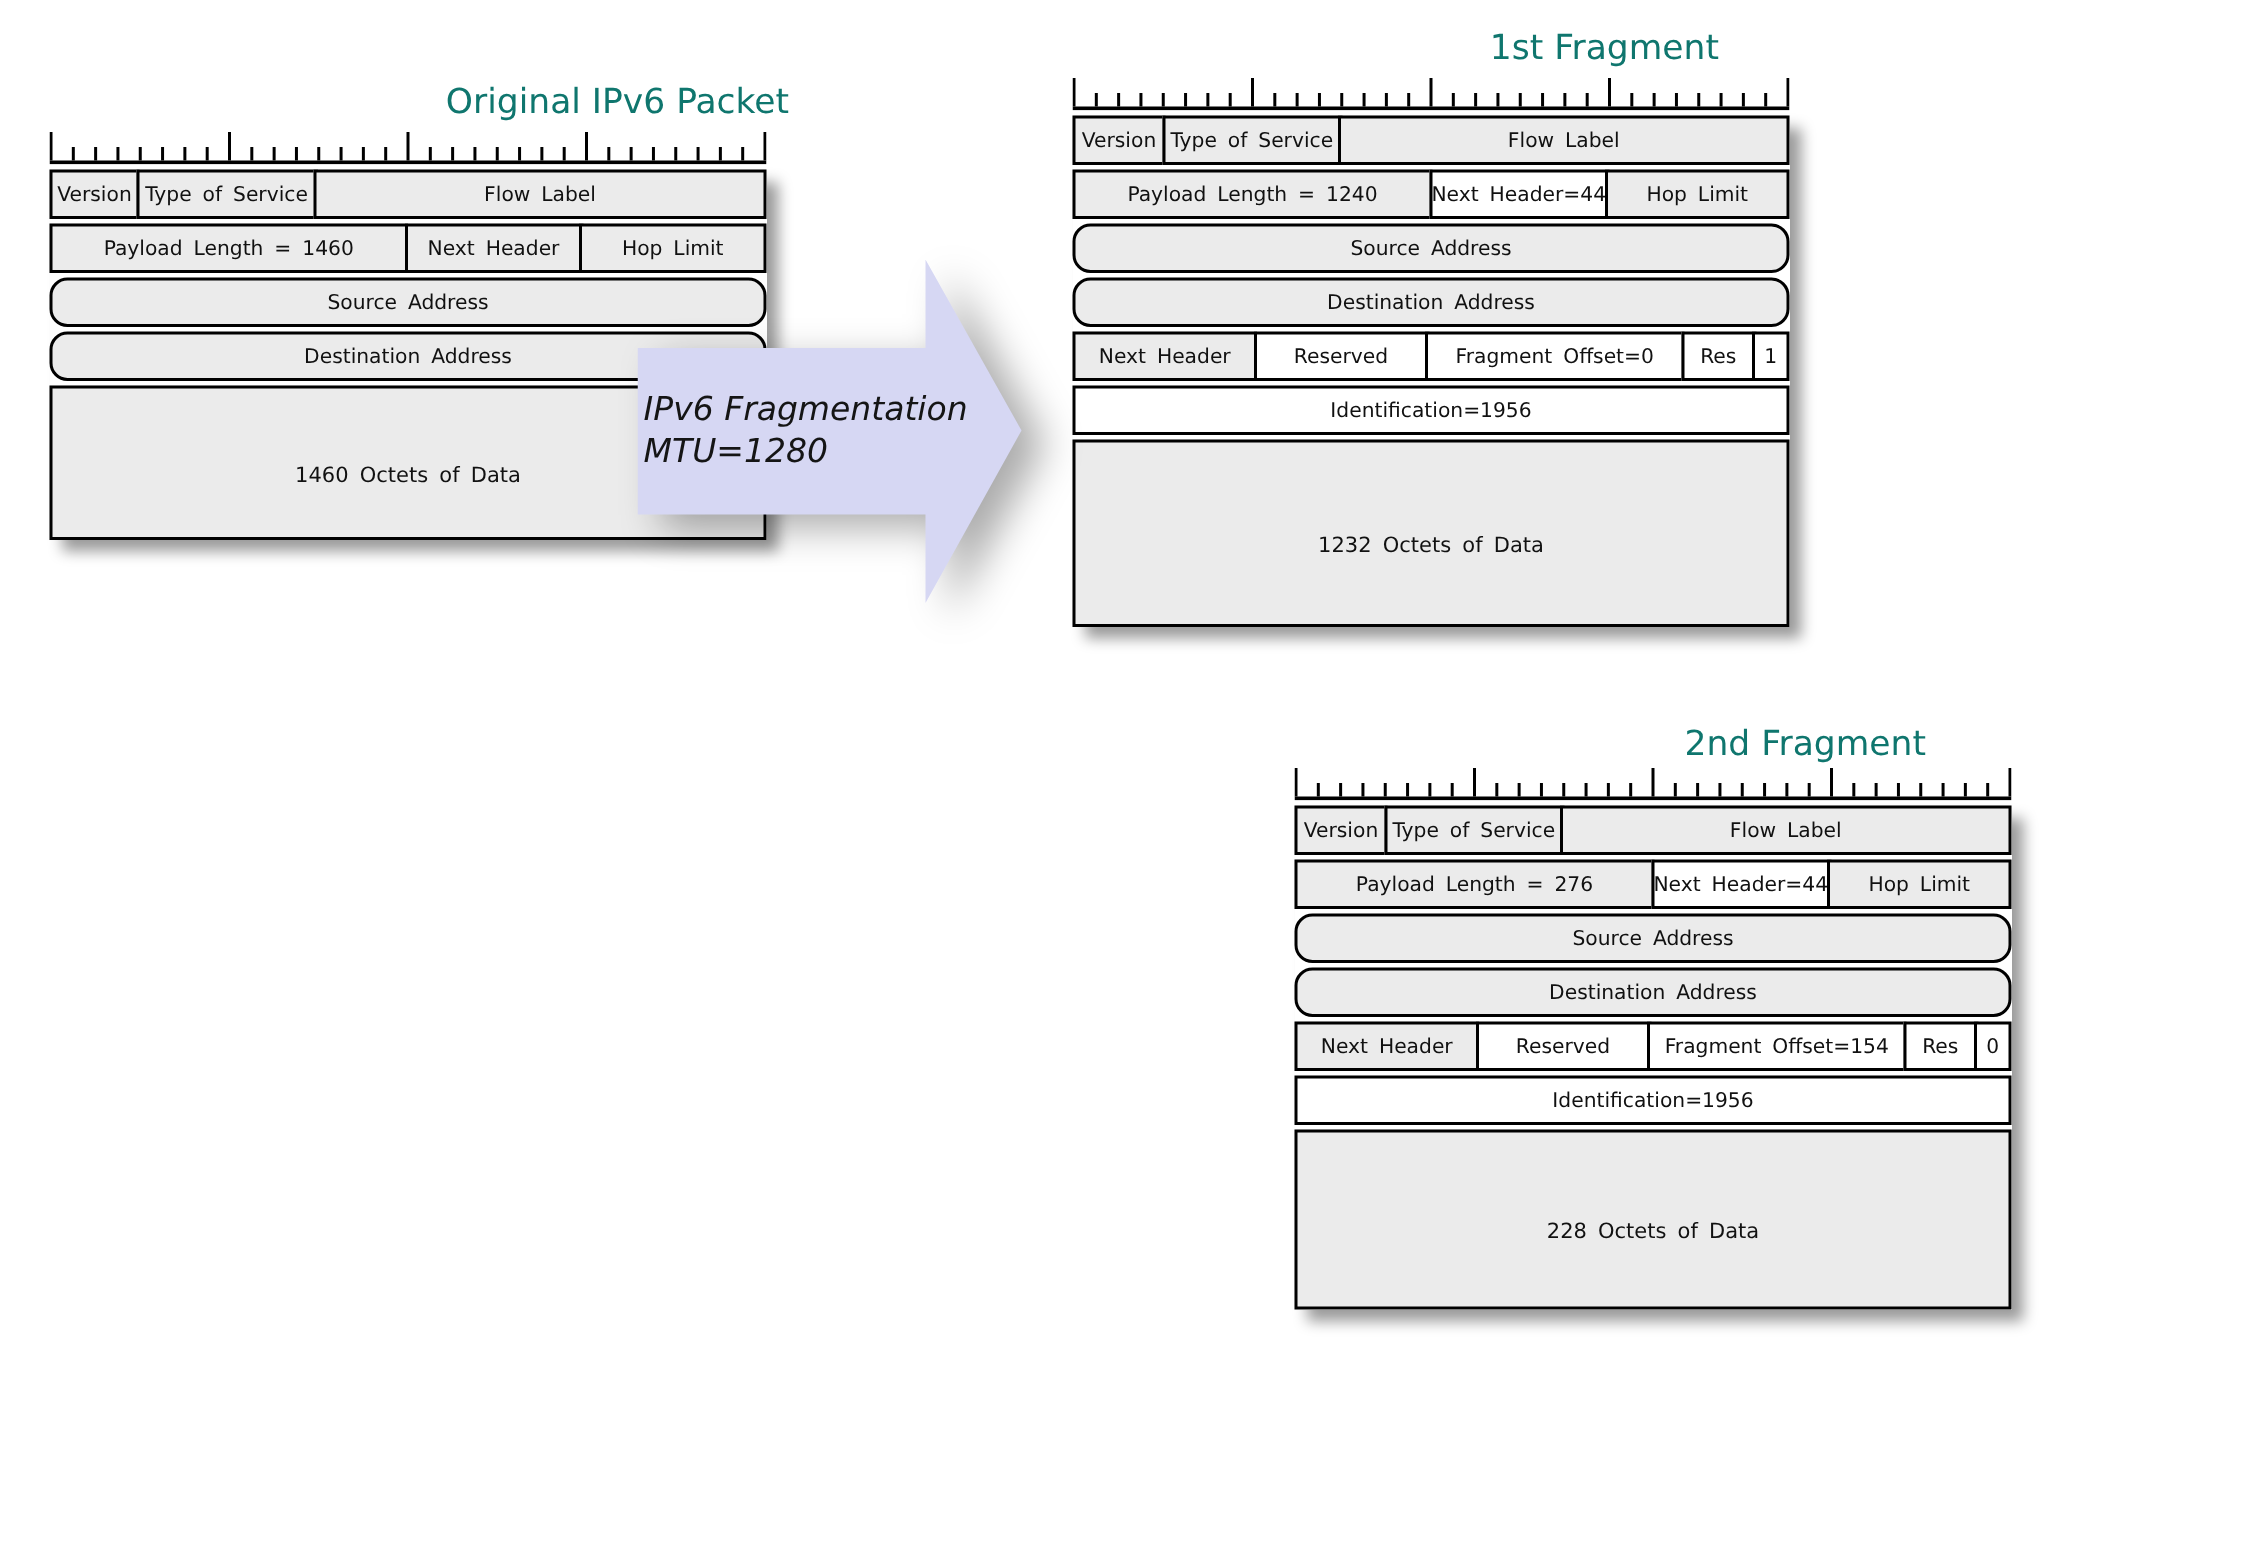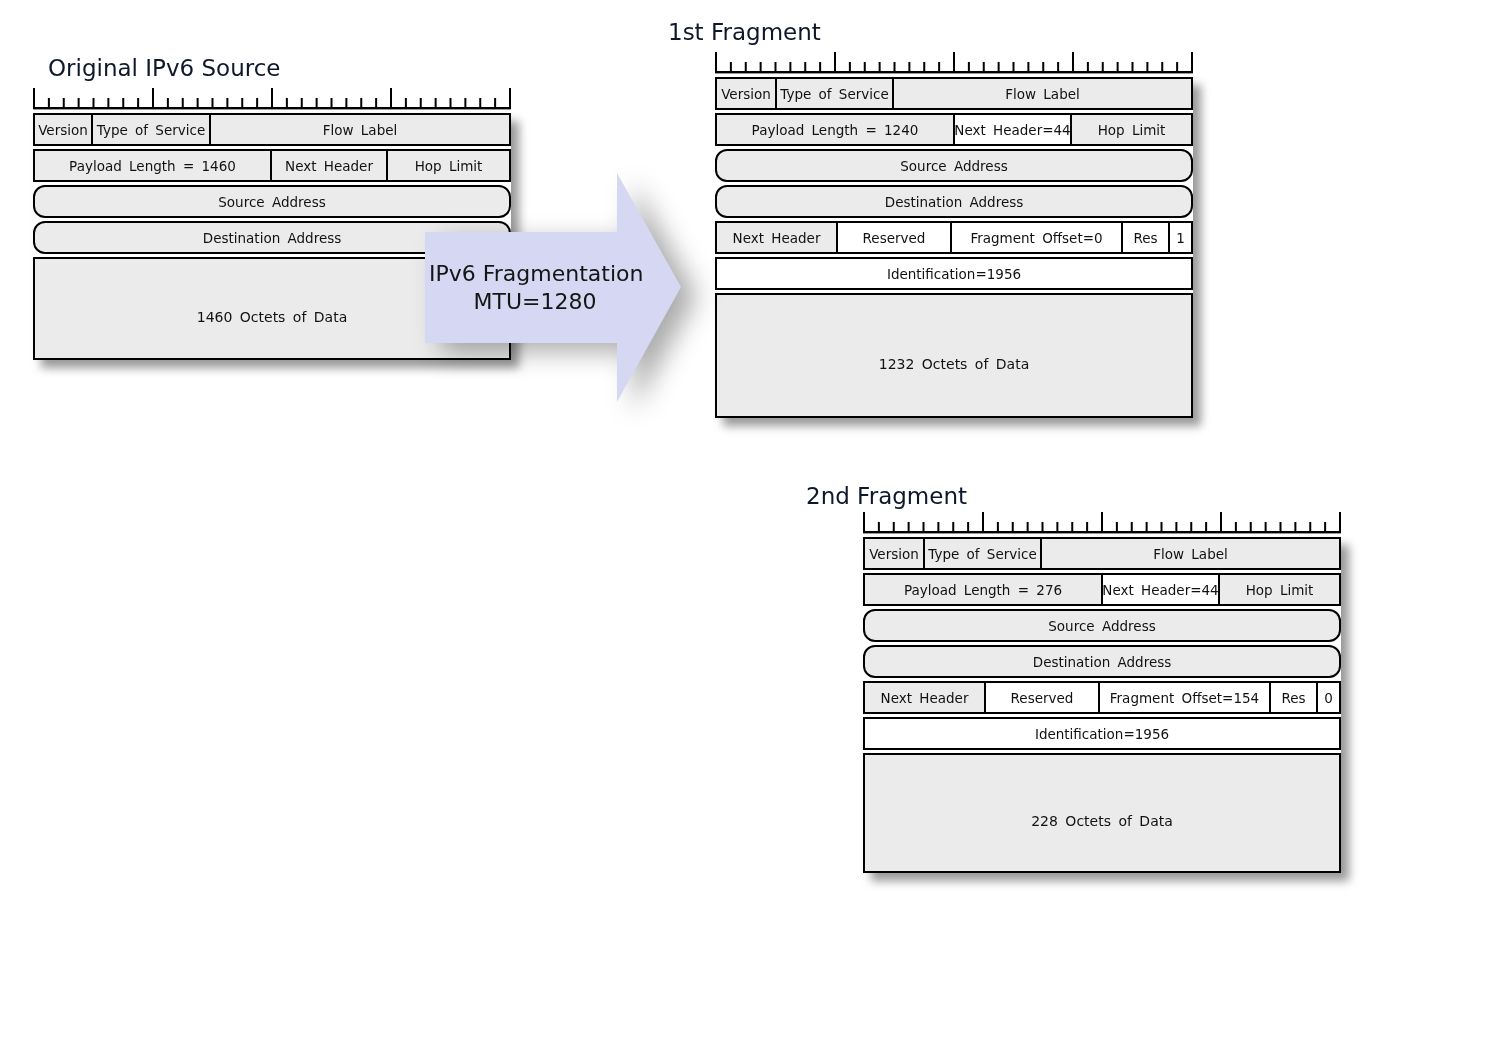--- a/index.html
+++ b/index.html
@@ -8,24 +8,24 @@
     width:1500px;height:1038px;
     background:#ffffff;
     overflow:hidden;
     font-family:"DejaVu Sans","Liberation Sans",sans-serif;
     color:#111;
   }
   .diagram{position:absolute;z-index:1;}
   .dtitle{
     position:relative;
     width:100%;
-    text-align:left;
+    text-align:right;
     font-size:23px;
     line-height:25px;
-    color:#0f172a;
+    color:#0f766e;
     white-space:nowrap;
   }
   svg.ruler{display:block;margin-top:5px;}
   .packet{
     position:relative;
     margin-top:3px;
     box-shadow:8px 8px 9px rgba(0,0,0,0.40);
   }
   .prow{display:flex;height:33px;margin-bottom:3px;position:relative;}
   .prow:last-child{margin-bottom:0;}
@@ -45,31 +45,32 @@
   .cell+.cell{margin-left:-2.5px;}
   .cell.white{background:var(--cell-white,#ffffff);}
   .addr-cell{width:100%;border-radius:12px;}
   .datarow .cell{width:100%;padding-top:16px;font-size:14px;}
   .identrow .cell{width:100%;}
   
   #frag-arrow{position:absolute;left:425px;top:173px;width:258px;height:229px;z-index:5;}
   #frag-arrow svg{position:absolute;left:0;top:0;filter:drop-shadow(16px 9px 13px rgba(0,0,0,0.33));}
   .arrow-text{
     position:absolute;left:4px;top:87px;width:212px;
-    text-align:center;font-size:22px;line-height:28px;color:#151515;
+    font-size:22px;line-height:28px;color:#151515;
     white-space:nowrap;
+    font-style:italic;
   }
 </style>
 </head>
 <body>
 
 <div id="canvas">
 
   <div class="diagram" style="left:33px;top:56px;width:478px;">
-    <div class="dtitle" style="left:15px;">Original IPv6 Source</div>
+    <div class="dtitle" style="left:15px;">Original IPv6 Packet</div>
     <svg class="ruler" width="478" height="24">
         <path d="M1.00 21V2M15.88 21V12M30.75 21V12M45.63 21V12M60.50 21V12M75.38 21V12M90.25 21V12M105.13 21V12M120.00 21V2M134.88 21V12M149.75 21V12M164.63 21V12M179.50 21V12M194.38 21V12M209.25 21V12M224.13 21V12M239.00 21V2M253.88 21V12M268.75 21V12M283.63 21V12M298.50 21V12M313.38 21V12M328.25 21V12M343.13 21V12M358.00 21V2M372.88 21V12M387.75 21V12M402.63 21V12M417.50 21V12M432.38 21V12M447.25 21V12M462.13 21V12M477.00 21V2" stroke="#000000" stroke-width="2" fill="none"></path>
         <rect x="0" y="21" width="478" height="2.4" fill="#000000"></rect>
       </svg>
     <div class="packet">
       <div class="prow">
         <div class="cell" style="width:60px">Version</div>
         <div class="cell" style="width:121px">Type of Service</div>
         <div class="cell grow">Flow Label</div>
       </div>

